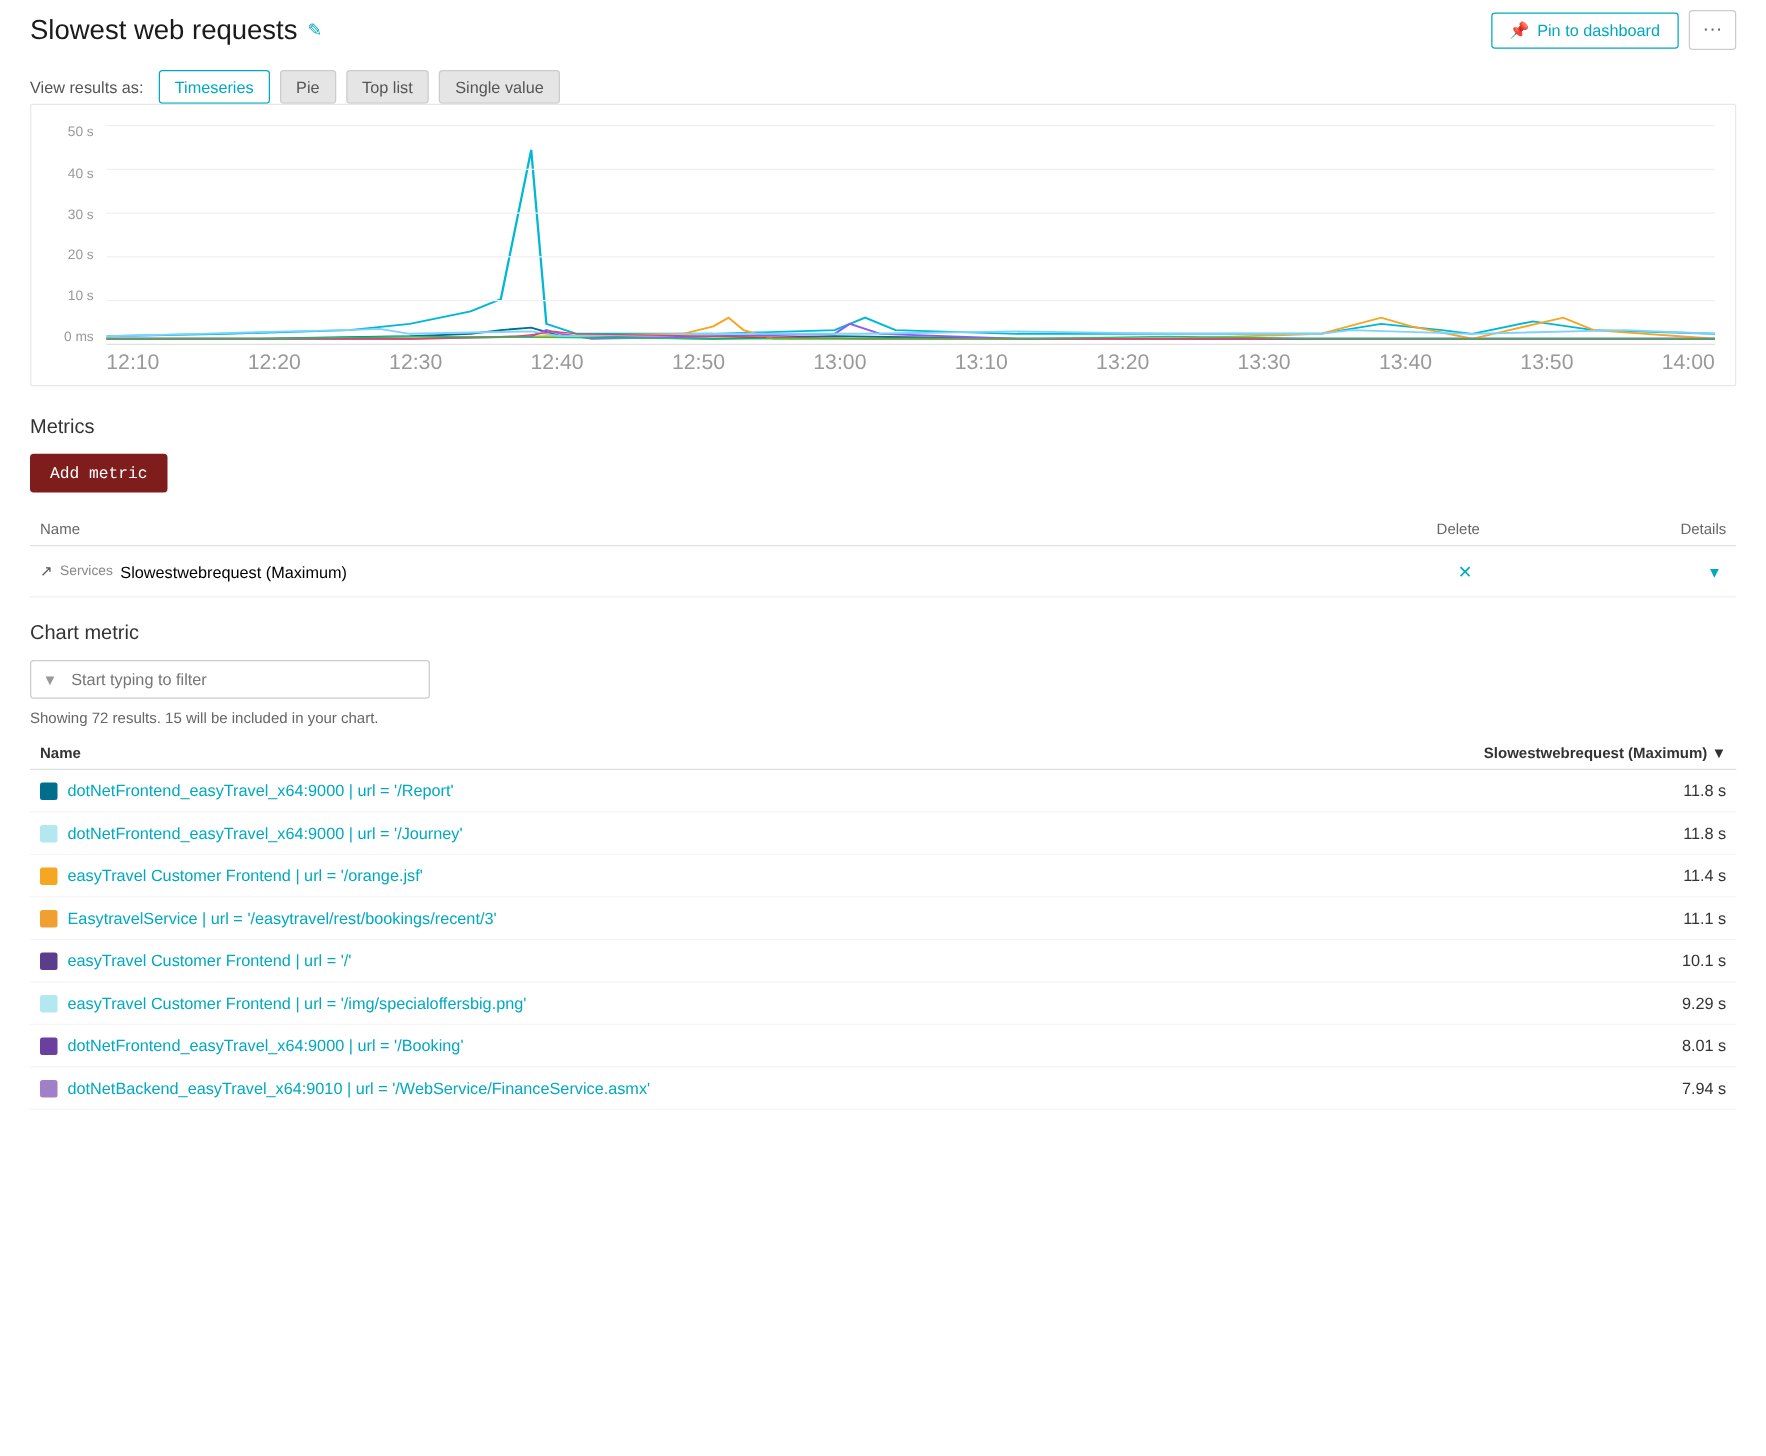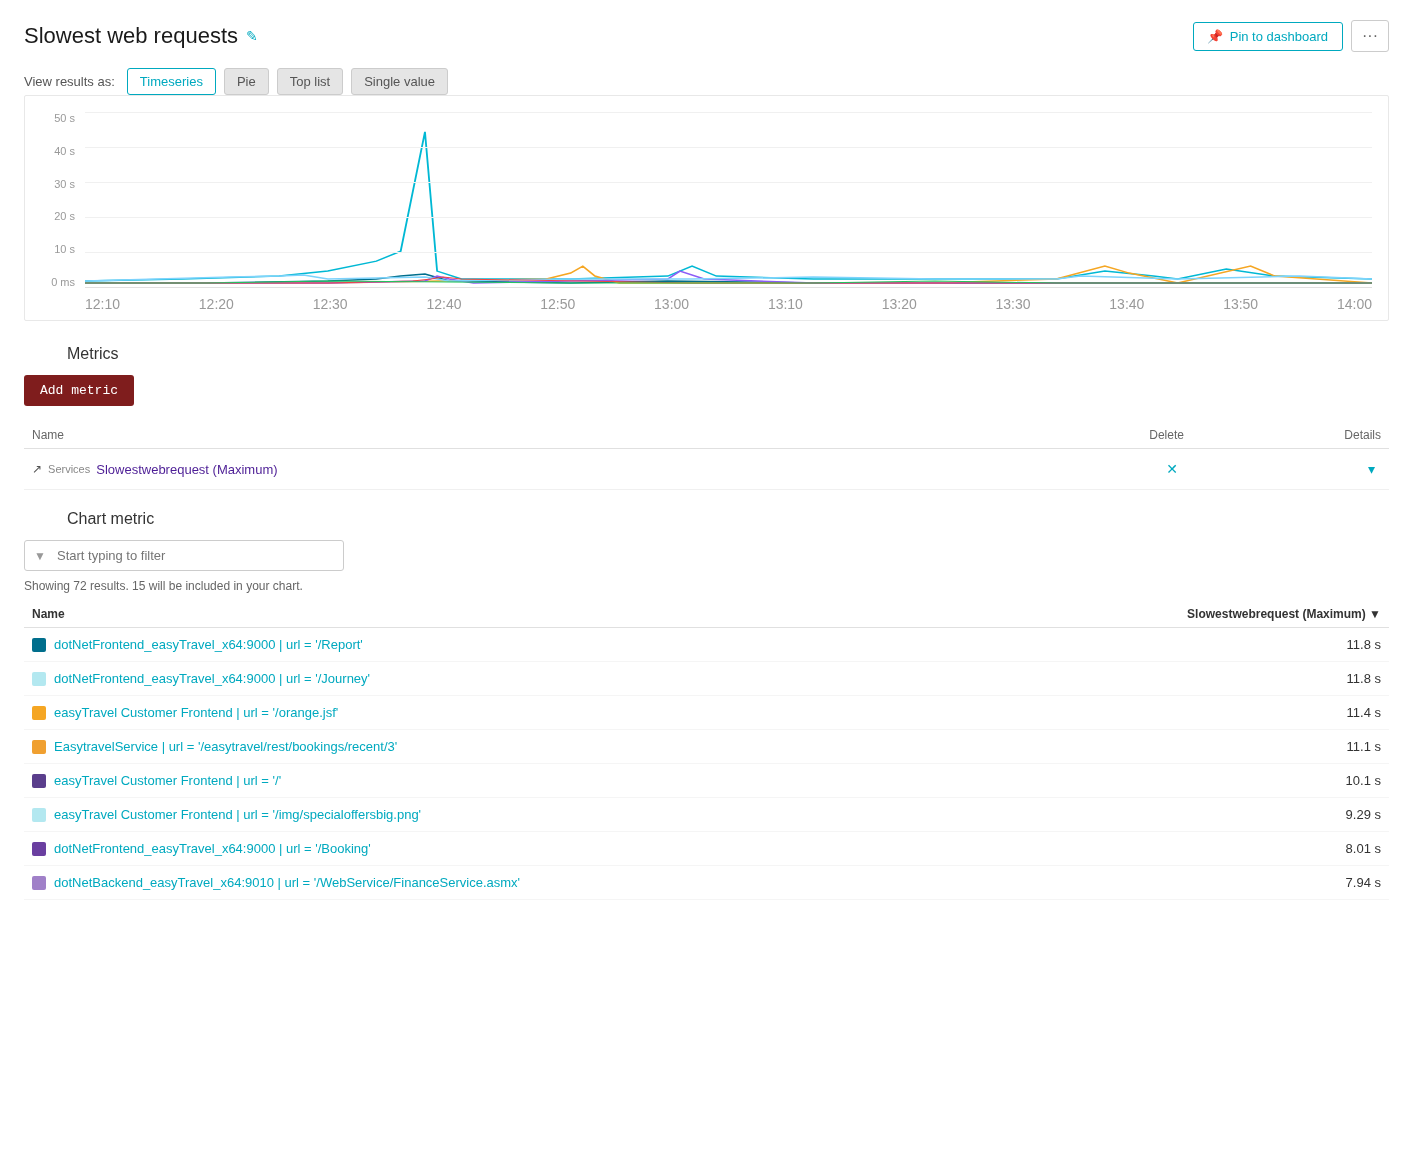--- a/index.html
+++ b/index.html
@@ -1,46 +1,46 @@
 <!DOCTYPE html>
 <html><head>
   <meta charset="utf-8">
   <style>
     * { box-sizing: border-box; margin: 0; padding: 0; }
     body { font-family: -apple-system, BlinkMacSystemFont, 'Segoe UI', Arial, sans-serif; font-size: 13px; background: #fff; color: #333; }
-    .page { padding: 20px 24px; max-width: 1413px; }
+    .page { padding: 8px 24px; max-width: 1413px; }
     .header { display: flex; align-items: center; justify-content: space-between; margin-bottom: 16px; }
     .title-area { display: flex; align-items: center; gap: 8px; }
     .title { font-size: 22px; font-weight: 400; color: #1a1a1a; }
     .edit-icon { color: #00a9bf; cursor: pointer; font-size: 14px; }
     .header-actions { display: flex; align-items: center; gap: 8px; }
     .pin-btn { display: flex; align-items: center; gap: 6px; border: 1px solid #00a9bf; color: #00a9bf; background: #fff; padding: 6px 14px; border-radius: 3px; cursor: pointer; font-size: 13px; }
     .more-btn { border: 1px solid #ccc; background: #fff; padding: 6px 10px; border-radius: 3px; cursor: pointer; color: #666; font-size: 16px; }
     .view-toggle { display: flex; align-items: center; gap: 8px; }
     .view-label { color: #555; font-size: 13px; margin-right: 4px; }
     .view-btn { border: 1px solid #ccc; background: #e5e5e5; padding: 5px 12px; border-radius: 3px; cursor: pointer; font-size: 13px; color: #555; }
     .view-btn.active { border-color: #00a9bf; color: #00a9bf; background: #fff; }
     .chart-area { border: 1px solid #e8e8e8; border-radius: 2px; padding: 16px 16px 8px; margin-bottom: 24px; position: relative; background: #fff; }
     .chart-container { position: relative; height: 200px; text-align: right; }
     .y-axis { position: absolute; left: 0; top: 0; bottom: 24px; width: 40px; display: flex; flex-direction: column; justify-content: space-between; align-items: flex-end; padding-right: 6px; }
     .y-label { font-size: 11px; color: #999; }
     .chart-plot { position: absolute; left: 44px; right: 0; top: 0; bottom: 24px; border-bottom: 1px solid #e0e0e0; overflow: hidden; }
     .grid-line { position: absolute; left: 0; right: 0; border-top: 1px solid #f0f0f0; }
     .x-axis { position: absolute; left: 44px; right: 0; bottom: 0; display: flex; justify-content: space-between; }
-    .x-label { font-size: 14px; color: #999; }
+    .x-label { font-size: 17px; color: #999; }
     .metrics-section { margin-bottom: 20px; }
-    .section-title { font-size: 16px; font-weight: 400; color: #333; margin-bottom: 12px; margin-left: 43px; }
+    .section-title { font-size: 16px; font-weight: 400; color: #333; margin-bottom: 12px; }
     .add-metric-btn { background: #7f1d1d; color: #fff; border: none; padding: 8px 16px; border-radius: 3px; cursor: pointer; font-size: 13px; font-family: Liberation Mono, monospace; }
     .metrics-table { width: 100%; border-collapse: collapse; margin-top: 16px; }
     .metrics-table th { border-bottom: 1px solid #e0e0e0; padding: 6px 8px; text-align: left; font-weight: 400; color: #666; font-size: 12px; }
     .metrics-table th.right { text-align: right; }
     .metrics-table td { padding: 10px 8px; border-bottom: 1px solid #f0f0f0; vertical-align: middle; }
     .metric-name { display: flex; align-items: center; gap: 6px; }
     .metric-tag { color: #888; font-size: 11px; }
-    .metric-value { color: #4c1d95; font-size: 13px; }
+    .metric-value { color: #000000; font-size: 13px; }
     .icon-btn { background: none; border: none; cursor: pointer; padding: 2px 6px; }
     .icon-x { color: #00a9bf; font-size: 14px; }
     .icon-down { color: #00a9bf; font-size: 14px; }
     .chart-results-section { margin-top: 8px; }
     .filter-input-wrap { position: relative; display: inline-block; margin-bottom: 8px; }
     .filter-input { border: 1px solid #ccc; border-radius: 3px; padding: 7px 12px 7px 32px; font-size: 13px; color: #999; width: 320px; outline: none; }
     .filter-icon { position: absolute; left: 10px; top: 50%; transform: translateY(-50%); color: #999; font-size: 12px; }
     .results-info { font-size: 12px; color: #666; margin-bottom: 8px; }
     .results-table { width: 100%; border-collapse: collapse; }
     .results-table th { padding: 6px 8px; border-bottom: 1px solid #e0e0e0; font-weight: 600; font-size: 12px; color: #333; text-align: left; }

